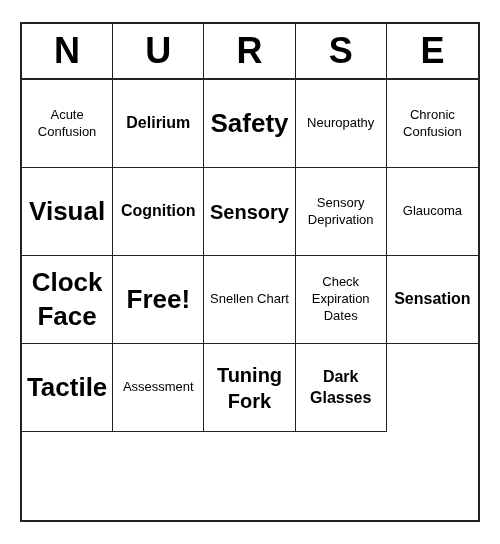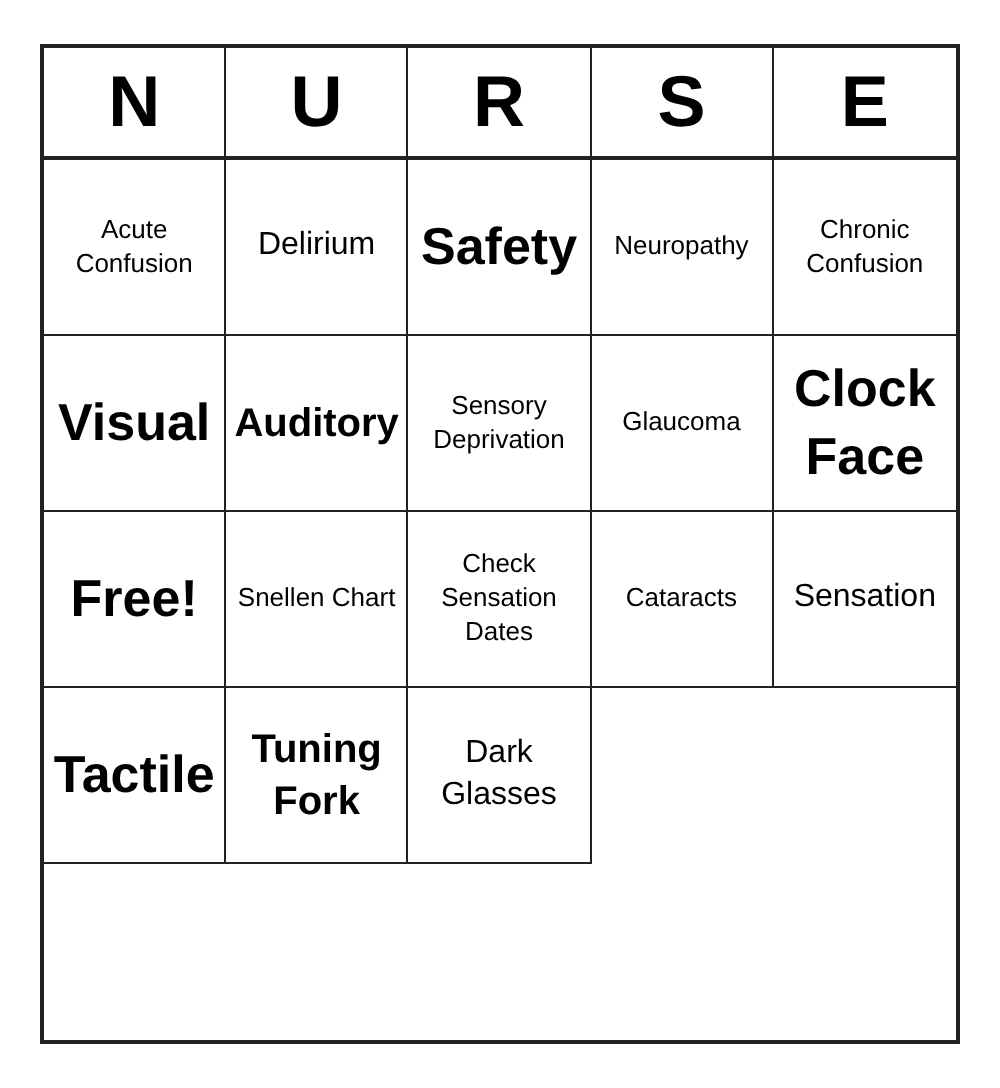--- a/index.html
+++ b/index.html
@@ -75,21 +75,21 @@
       font-weight: bold;
     }
 
     .cell-text.xlarge {
       font-size: 26px;
       font-weight: bold;
     }
 
     .cell-text.medium {
       font-size: 16px;
-      font-weight: normal;
+      font-weight: bold;
     }
   </style>
 </head>
 <body>
 
 <div class="bingo-card">
   <div class="bingo-header">
   <div class="bingo-header-cell">N</div>
       <div class="bingo-header-cell">U</div>
       <div class="bingo-header-cell">R</div>
@@ -109,48 +109,51 @@
       <div class="bingo-cell">
         <span class="cell-text">Neuropathy</span>
       </div>
       <div class="bingo-cell">
         <span class="cell-text">Chronic Confusion</span>
       </div>
       <div class="bingo-cell">
         <span class="cell-text xlarge">Visual</span>
       </div>
       <div class="bingo-cell">
-        <span class="cell-text large">Auditory</span>
+        <span class="cell-text medium">Cognition</span>
+      </div>
+      <div class="bingo-cell">
+        <span class="cell-text large">Sensory</span>
       </div>
       <div class="bingo-cell">
         <span class="cell-text">Sensory Deprivation</span>
       </div>
       <div class="bingo-cell">
         <span class="cell-text">Glaucoma</span>
       </div>
       <div class="bingo-cell">
         <span class="cell-text xlarge">Clock Face</span>
       </div>
       <div class="bingo-cell">
         <span class="cell-text xlarge">Free!</span>
       </div>
       <div class="bingo-cell">
         <span class="cell-text">Snellen Chart</span>
       </div>
       <div class="bingo-cell">
-        <span class="cell-text">Check Sensation Dates</span>
-      </div>
-      <div class="bingo-cell">
-        <span class="cell-text">Cataracts</span>
+        <span class="cell-text">Check Expiration Dates</span>
       </div>
       <div class="bingo-cell">
         <span class="cell-text medium">Sensation</span>
       </div>
       <div class="bingo-cell">
         <span class="cell-text xlarge">Tactile</span>
+      </div>
+      <div class="bingo-cell">
+        <span class="cell-text">Assessment</span>
       </div>
       <div class="bingo-cell">
         <span class="cell-text large">Tuning Fork</span>
       </div>
       <div class="bingo-cell">
         <span class="cell-text medium">Dark Glasses</span>
       </div>
     </div>
 </div>
 

